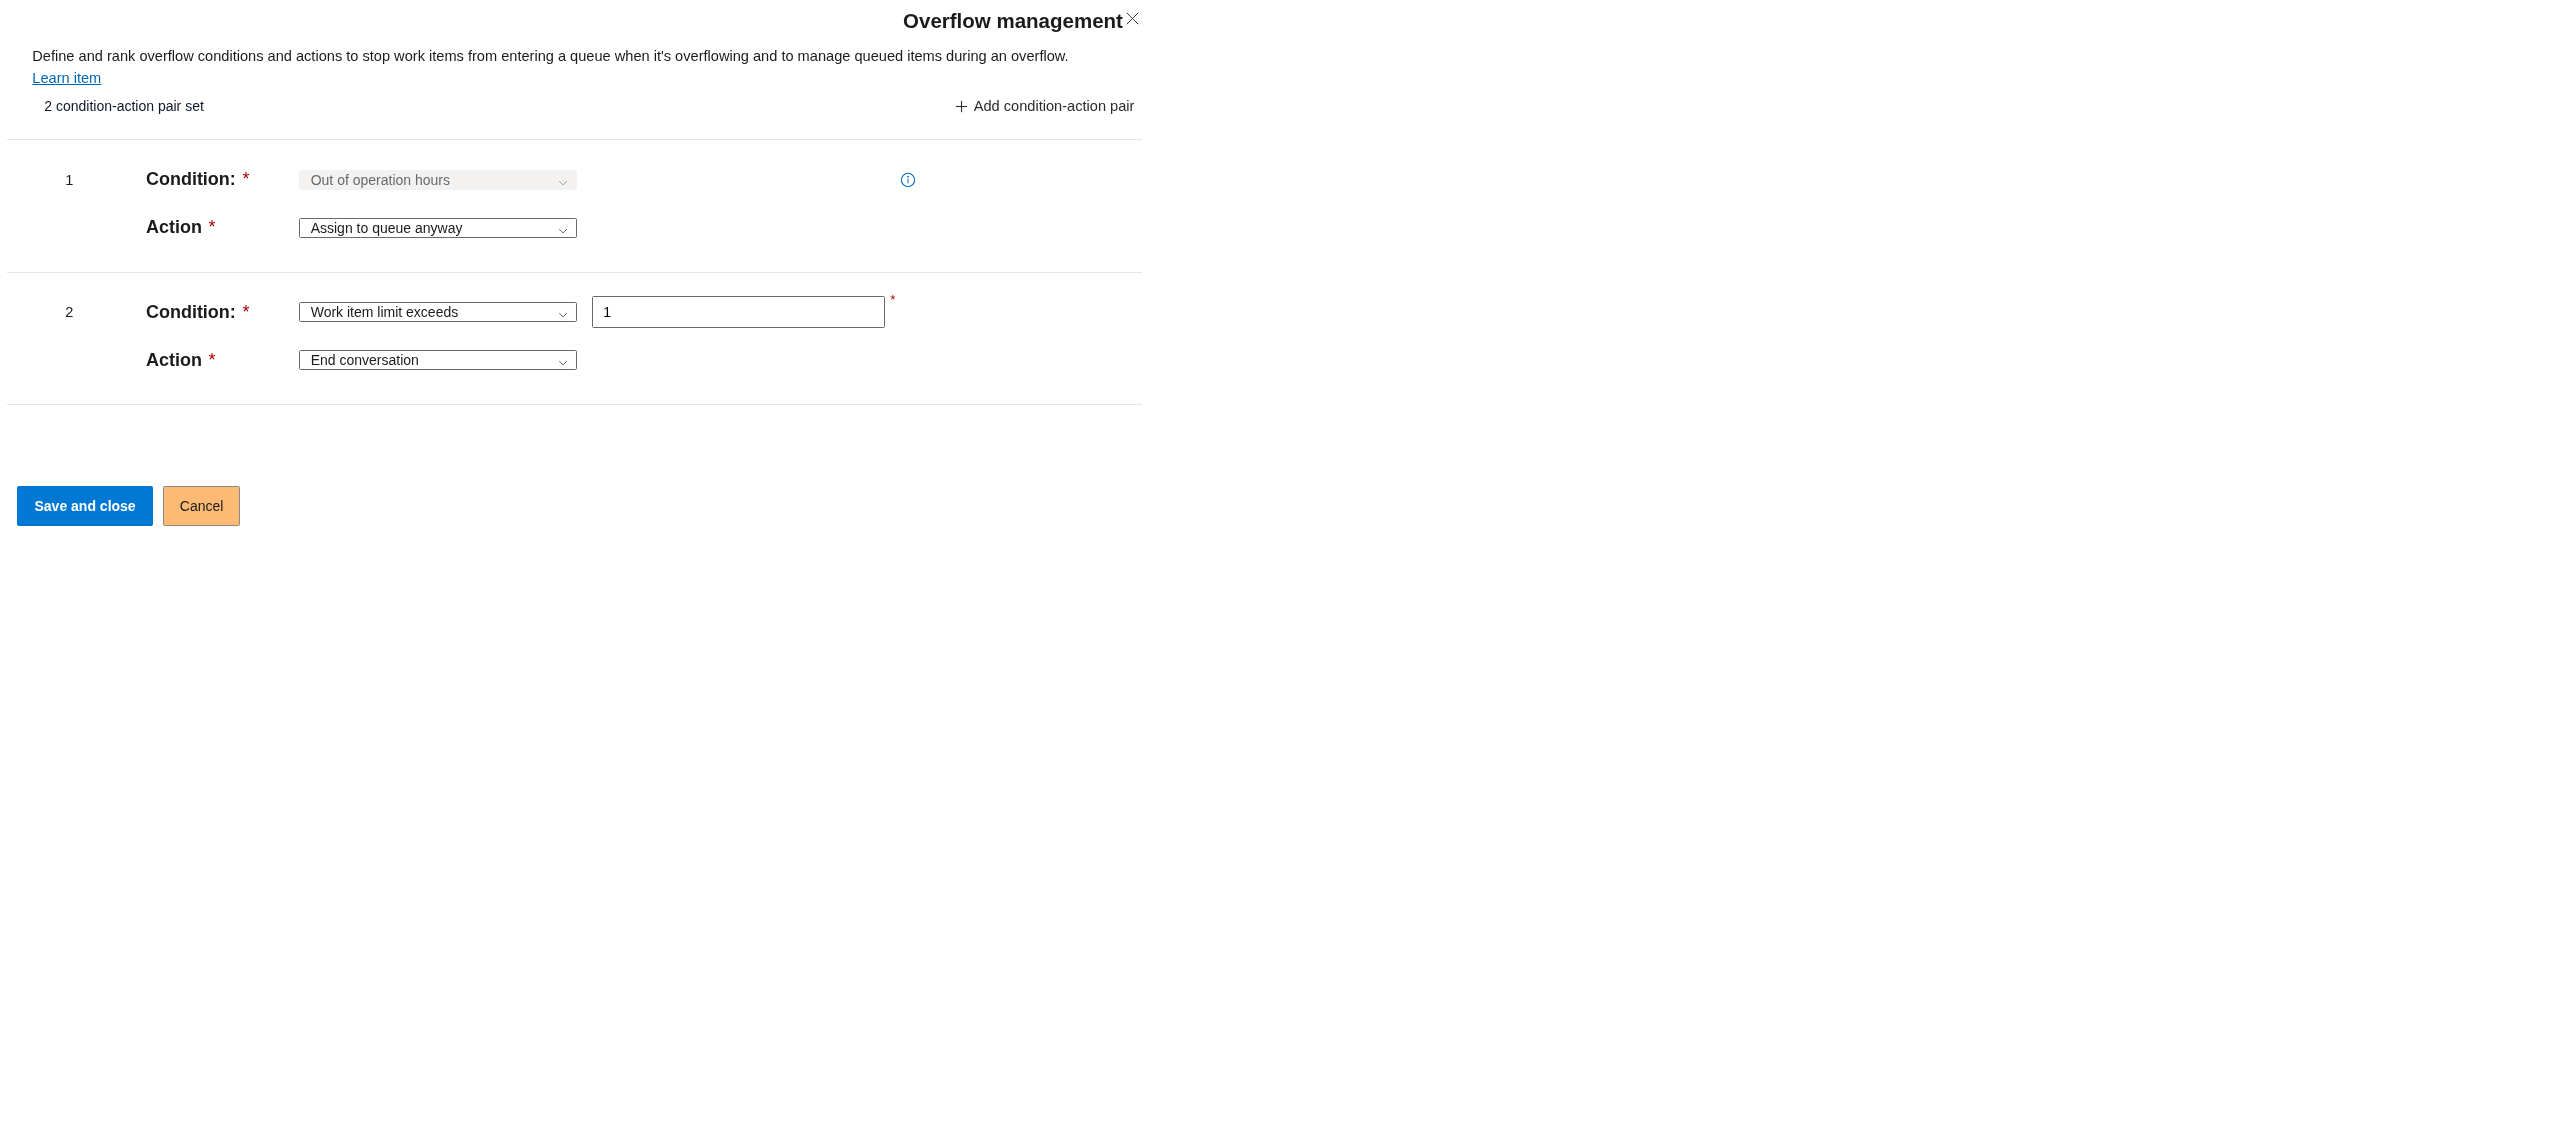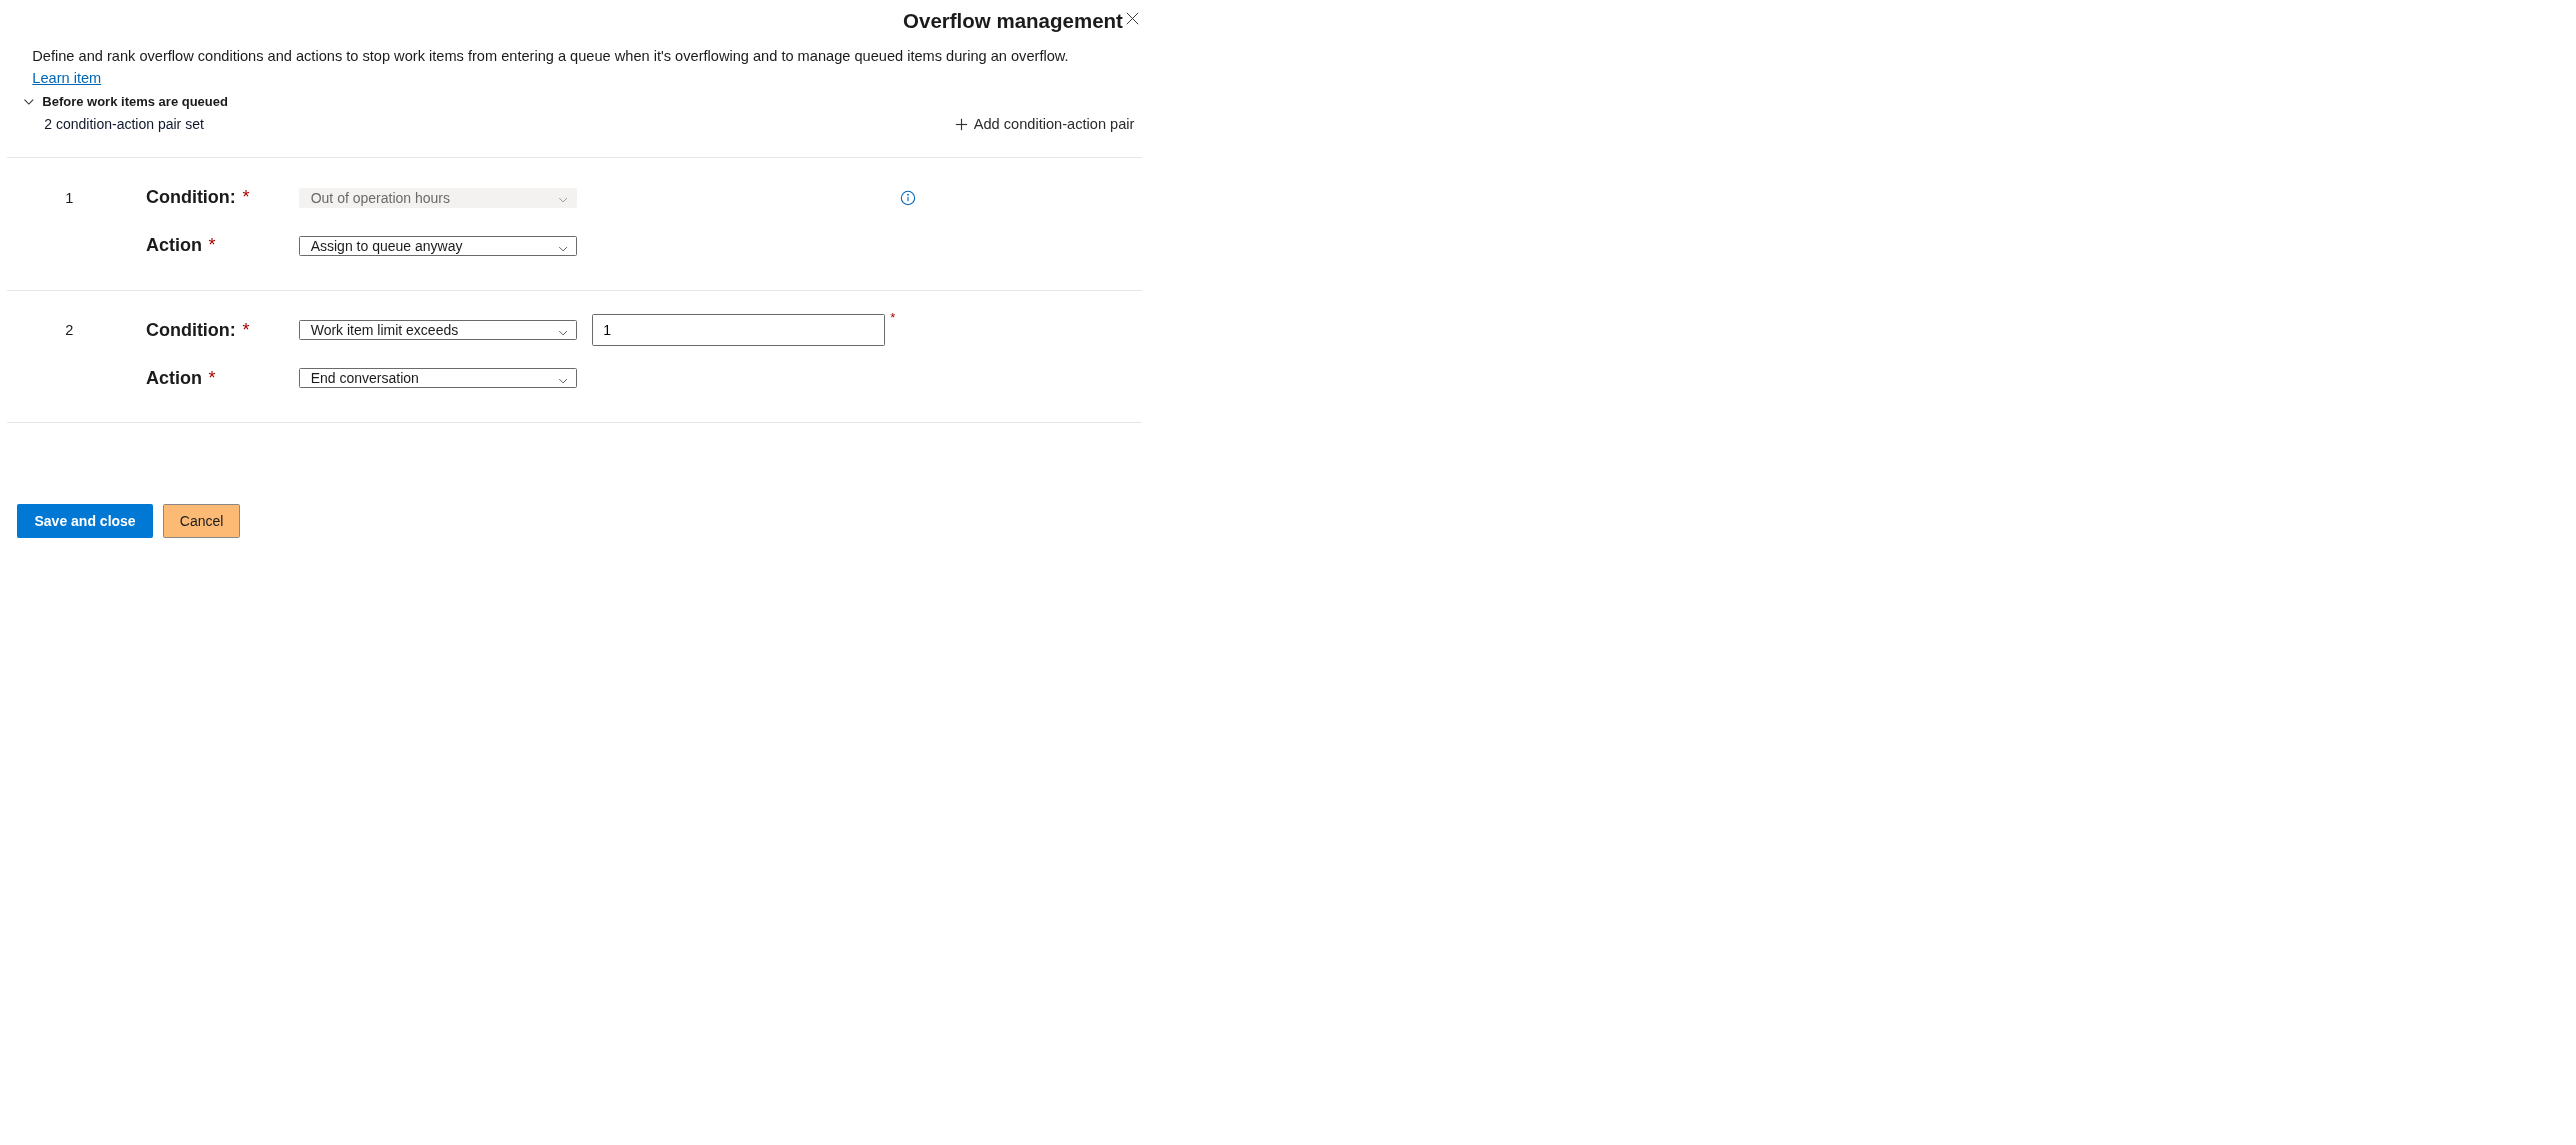--- a/index.html
+++ b/index.html
@@ -162,21 +162,21 @@
     cursor: pointer;
   }
   .footer {
     margin-top: 81px;
     display: flex;
     gap: 10.2px;
     padding-left: 10.2px;
   }
   .btn {
     font-size: 14px;
-    height: 34px;
+    height: 40px;
     padding: 0 16px;
     border-radius: 1.5px;
     cursor: pointer;
     font-family: inherit;
   }
   .btn-primary {
     background: #0078d4;
     border: 0.7px solid #0078d4;
     color: #fff;
     font-weight: 600;
@@ -202,28 +202,20 @@
         </svg>
       </span>
     </button>
   </div>
 
   <p class="description">
     <span>Define and rank overflow conditions and actions to stop work items from entering a queue when it's overflowing and to manage queued items during an overflow. </span>
     <a class="learn-more">Learn item</a>
   </p>
 
-  <div class="section-header">
-    <span class="chevron">
-      <svg viewBox="0 0 16 16" fill="none" stroke="#333" stroke-width="1.5">
-        <polyline points="2,5 8,11 14,5"></polyline>
-      </svg>
-    </span>
-    <span class="section-title">Before work items are queued</span>
-  </div>
 
   <div class="section-sub-row">
     <span class="section-sub">2 condition-action pair set</span>
     <button class="add-pair">
       <span class="plus-icon">
         <svg viewBox="0 0 16 16" stroke="#333" stroke-width="1.4">
           <line x1="8" y1="1" x2="8" y2="15"></line>
             <line x1="1" y1="8" x2="15" y2="8"></line>
         </svg>
       </span>

